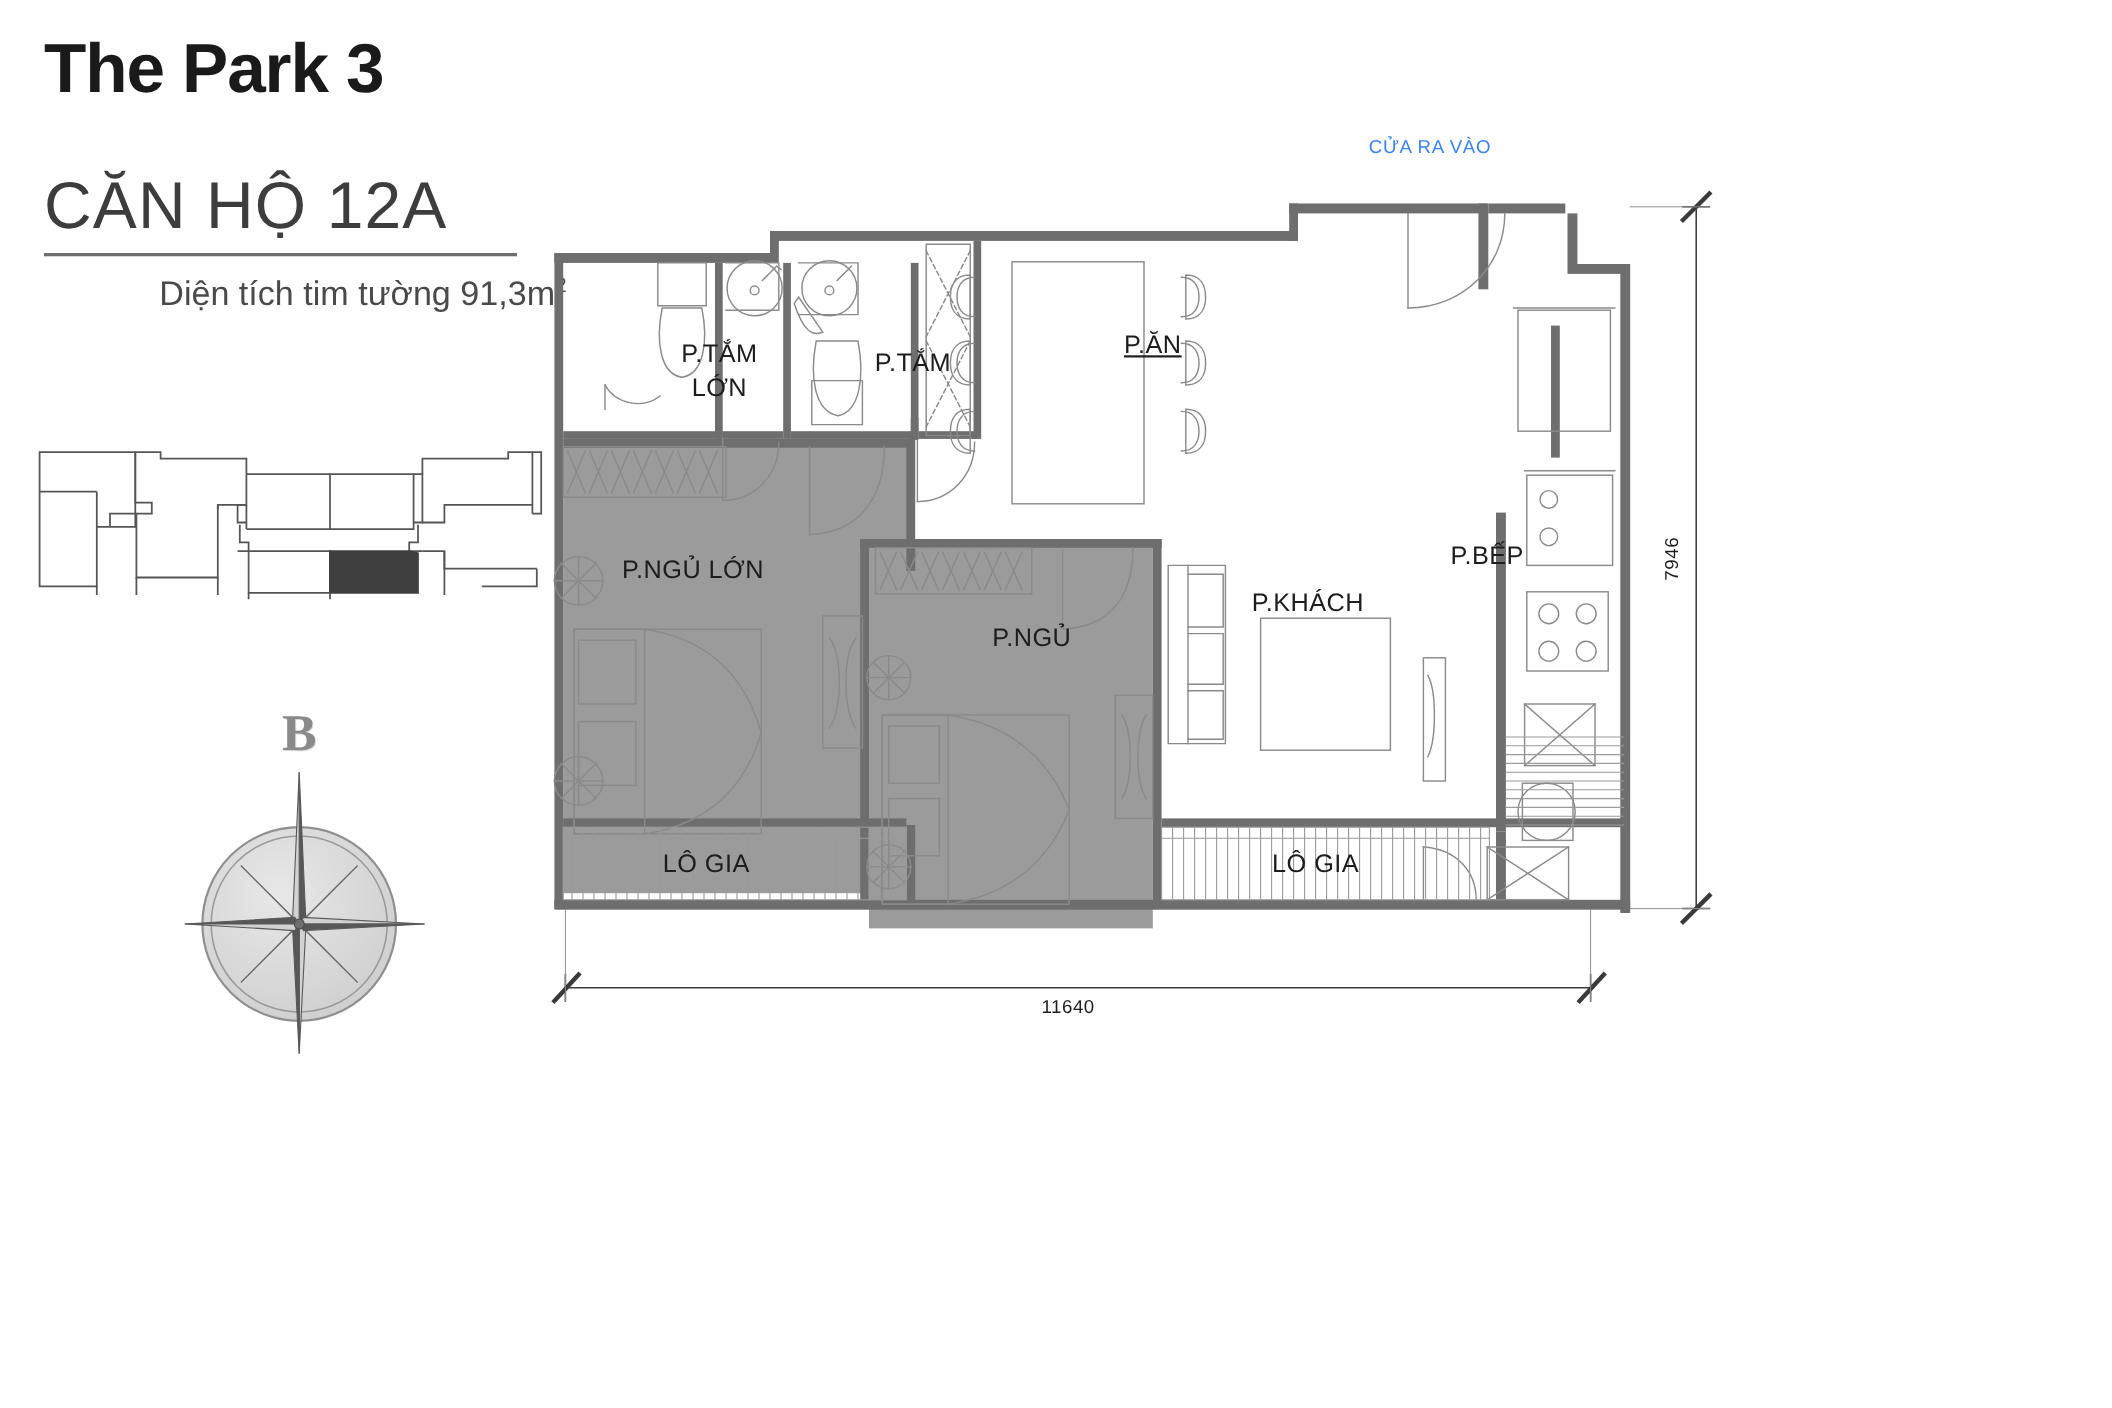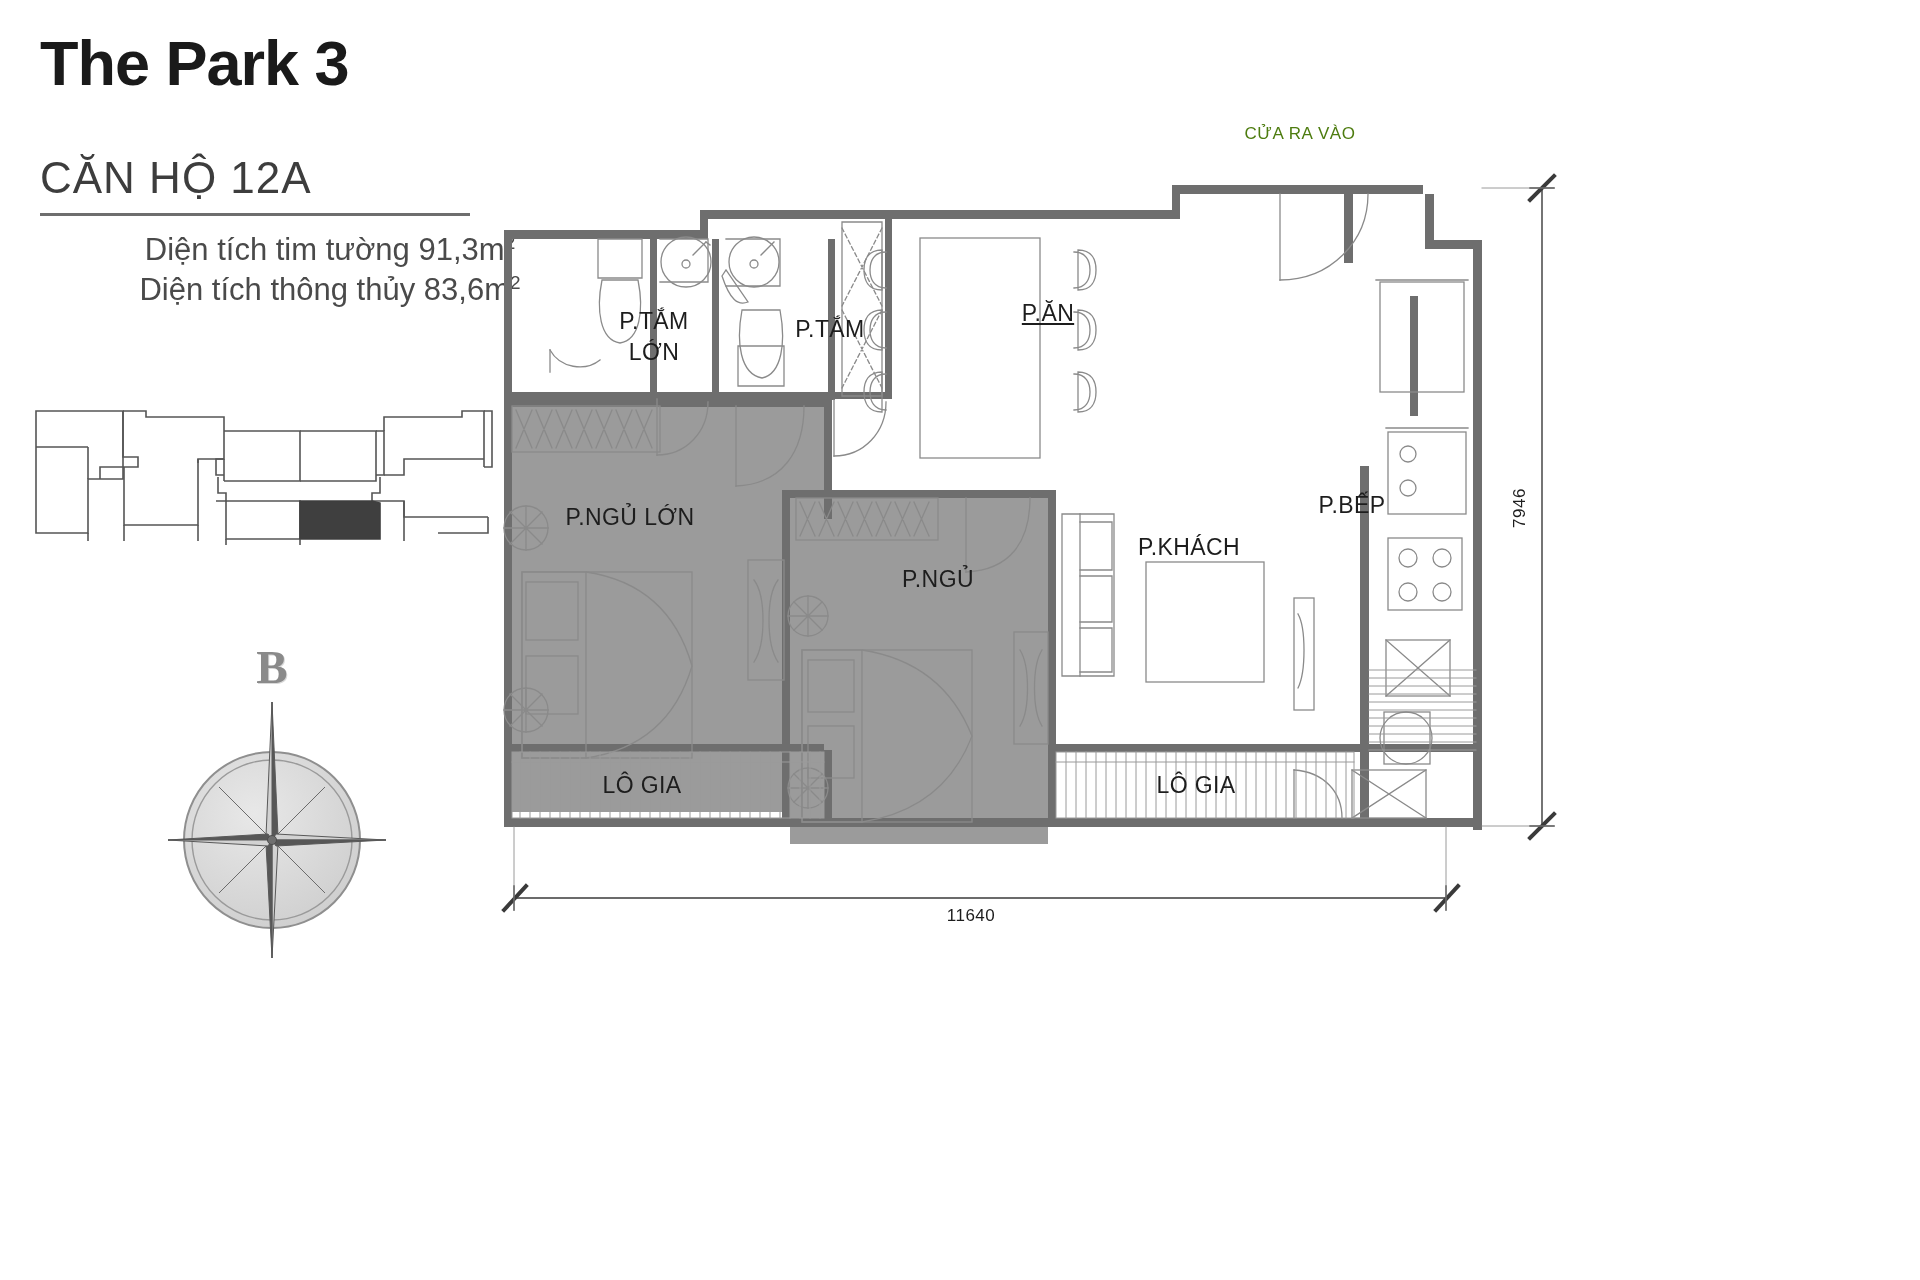--- a/index.html
+++ b/index.html
@@ -26,21 +26,21 @@
   }
   #project-title {
     font-size: 63px;
     font-weight: bold;
     color: #1a1a1a;
     letter-spacing: -1px;
     line-height: 1.05;
     margin: 0 0 58px 0;
   }
   #unit-name {
-    font-size: 44px;
+    font-size: 60px;
     font-weight: 400;
     color: #3d3d3d;
     letter-spacing: 1px;
     margin: 0 0 10px 0;
     line-height: 1.1;
   }
   #title-rule {
     width: 430px;
     height: 3px;
     background: #6e6e6e;
@@ -117,40 +117,37 @@
     white-space: nowrap;
     transform: translateX(-50%);
   }
   .dim-label.vertical {
     transform: translateX(-50%) rotate(-90deg);
     transform-origin: center center;
   }
   .door-label {
     position: absolute;
     font-size: 17px;
-    color: #4d7c0f;
+    color: #3b82f6;
     letter-spacing: 0.6px;
     white-space: nowrap;
     transform: translateX(-50%);
   }
 </style>
 </head>
 <body>
 
 <div id="page">
 
   <div id="info-panel">
     <div id="project-title">The Park 3</div>
     <div id="unit-name">CĂN HỘ 12A</div>
     <div id="title-rule"></div>
     <div class="area-line">
       <span>Diện tích tim tường 91,3m</span><sup>2</sup>
-    </div>
-    <div class="area-line">
-      <span>Diện tích thông thủy 83,6m</span><sup>2</sup>
     </div>
   </div>
 
   <div id="keyplan">
     <svg width="470" height="140" viewBox="0 0 470 140">
       <g fill="none" stroke="#555" stroke-width="1.6">
 
         <path d="M8,6 L95,6 L95,74 L60,74 L60,128 L8,128 Z"></path>
         <path d="M8,42 L60,42"></path>
         <path d="M60,74 L60,42"></path>

